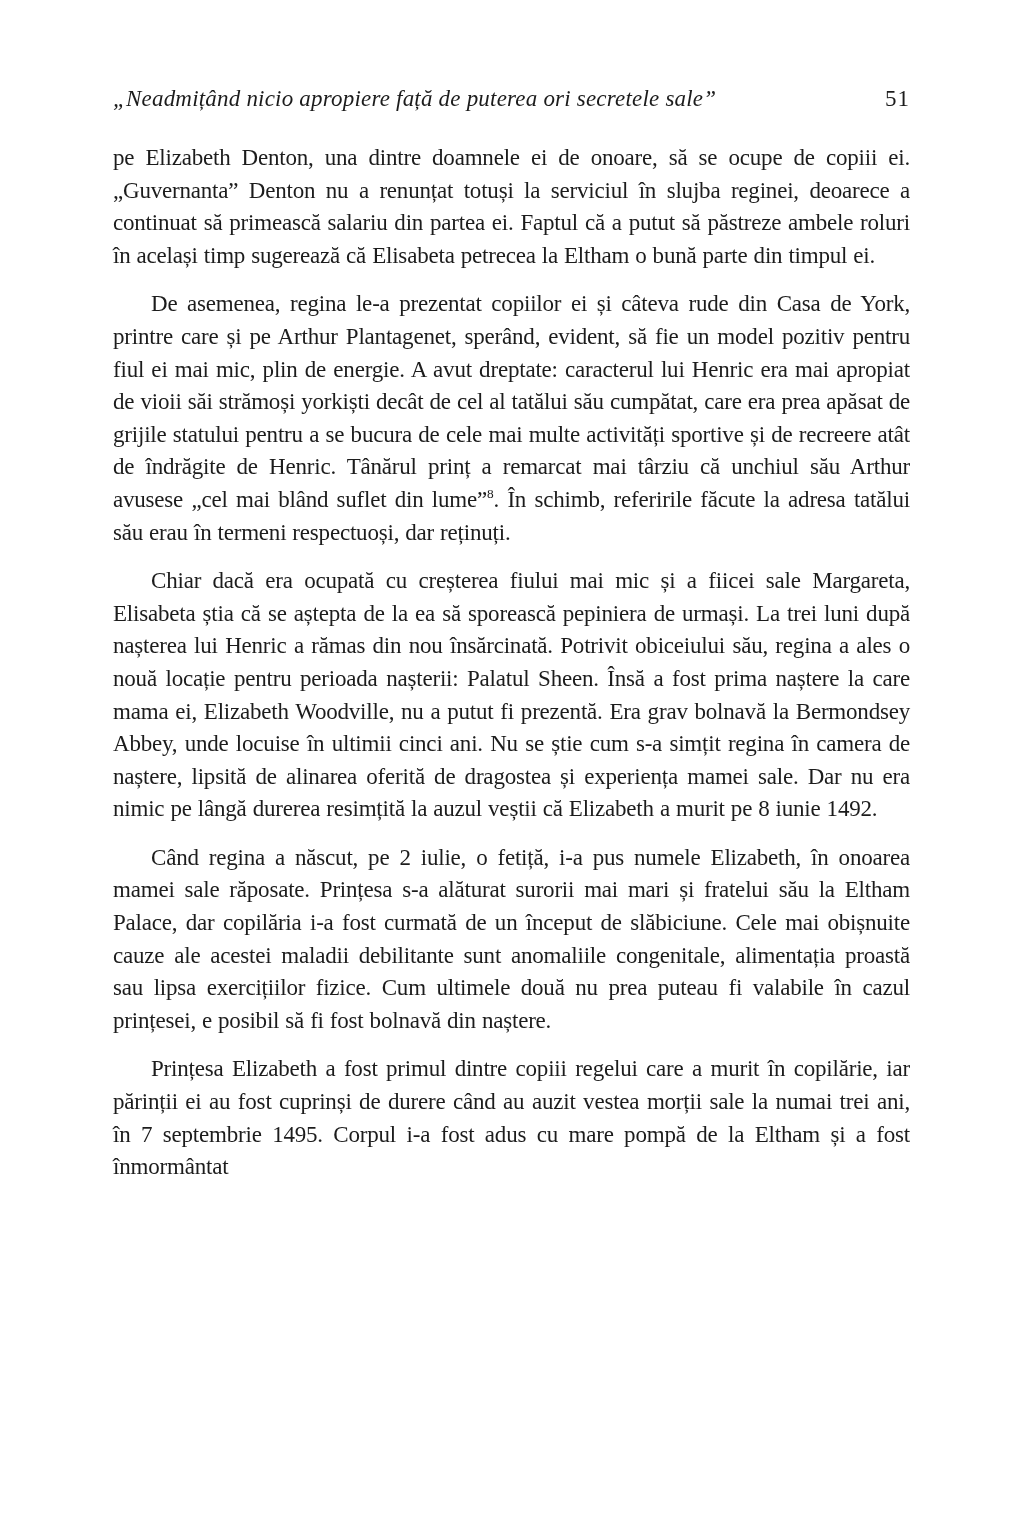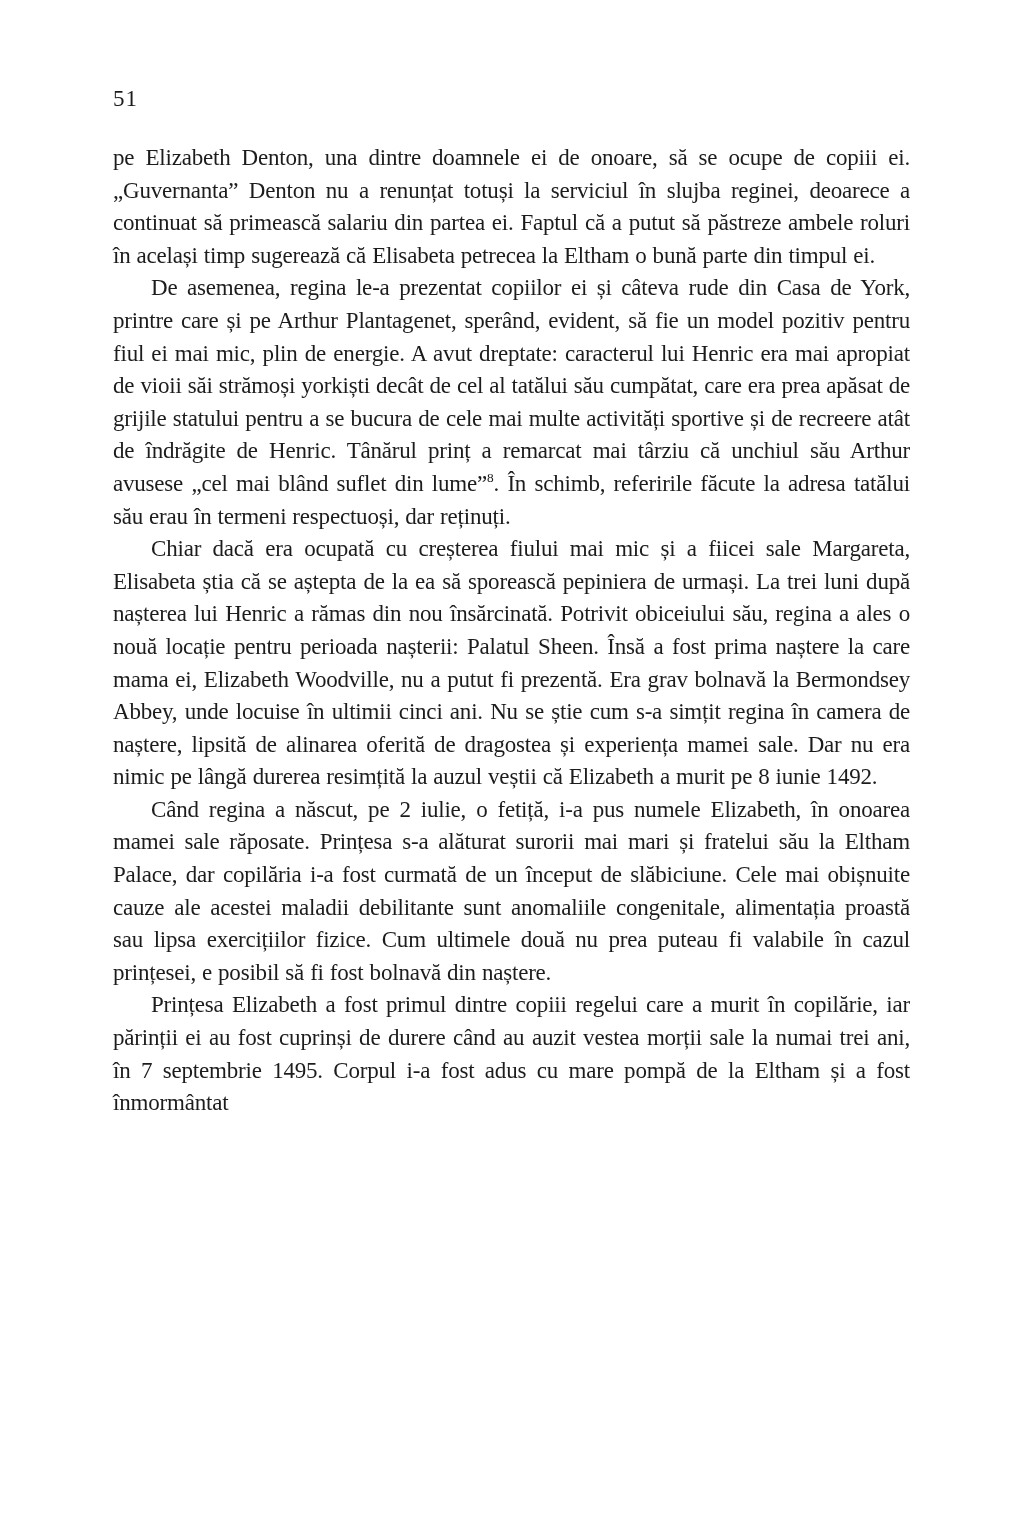--- a/index.html
+++ b/index.html
@@ -46,32 +46,34 @@
   .para {
     margin: 0;
     text-align: justify;
     font-size: 23px;
     line-height: 32.6px;
     letter-spacing: -0.2px;
     word-spacing: 0.5px;
   }
   .para.indent {
     text-indent: 38px;
+    margin-top: 16px;
   }
   .para sup {
     font-size: 0.58em;
     line-height: 0;
     vertical-align: super;
   }
 </style>
 </head>
 <body>
 
 <div class="page">
   <div class="running-header">
+    <span class="running-title">„Neadmițând nicio apropiere față de puterea ori secretele sale”</span>
     <span class="page-number">51</span>
   </div>
   <div class="body-text" id="body-text">
       <p class="para"><span>pe Elizabeth Denton, una dintre doamnele ei de onoare, să se ocupe de copiii ei. „Guvernanta” Denton nu a renunțat totuși la serviciul în slujba reginei, deoarece a continuat să primească salariu din partea ei. Faptul că a putut să păstreze ambele roluri în același timp sugerează că Elisabeta petrecea la Eltham o bună parte din timpul ei.</span></p>
       <p class="para indent"><span>De asemenea, regina le-a prezentat copiilor ei și câteva rude din Casa de York, printre care și pe Arthur Plantagenet, sperând, evident, să fie un model pozitiv pentru fiul ei mai mic, plin de energie. A avut dreptate: caracterul lui Henric era mai apropiat de vioii săi strămoși yorkiști decât de cel al tatălui său cumpătat, care era prea apăsat de grijile statului pentru a se bucura de cele mai multe activități sportive și de recreere atât de îndrăgite de Henric. Tânărul prinț a remarcat mai târziu că unchiul său Arthur avusese „cel mai blând suflet din lume”</span><sup>8</sup><span>. În schimb, referirile făcute la adresa tatălui său erau în termeni respectuoși, dar reținuți.</span></p>
       <p class="para indent"><span>Chiar dacă era ocupată cu creșterea fiului mai mic și a fiicei sale Margareta, Elisabeta știa că se aștepta de la ea să sporească pepiniera de urmași. La trei luni după nașterea lui Henric a rămas din nou însărcinată. Potrivit obiceiului său, regina a ales o nouă locație pentru perioada nașterii: Palatul Sheen. Însă a fost prima naștere la care mama ei, Elizabeth Woodville, nu a putut fi prezentă. Era grav bolnavă la Bermondsey Abbey, unde locuise în ultimii cinci ani. Nu se știe cum s-a simțit regina în camera de naștere, lipsită de alinarea oferită de dragostea și experiența mamei sale. Dar nu era nimic pe lângă durerea resimțită la auzul veștii că Elizabeth a murit pe 8 iunie 1492.</span></p>
       <p class="para indent"><span>Când regina a născut, pe 2 iulie, o fetiță, i-a pus numele Elizabeth, în onoarea mamei sale răposate. Prințesa s-a alăturat surorii mai mari și fratelui său la Eltham Palace, dar copilăria i-a fost curmată de un început de slăbiciune. Cele mai obișnuite cauze ale acestei maladii debilitante sunt anomaliile congenitale, alimentația proastă sau lipsa exercițiilor fizice. Cum ultimele două nu prea puteau fi valabile în cazul prințesei, e posibil să fi fost bolnavă din naștere.</span></p>
       <p class="para indent"><span>Prințesa Elizabeth a fost primul dintre copiii regelui care a murit în copilărie, iar părinții ei au fost cuprinși de durere când au auzit vestea morții sale la numai trei ani, în 7 septembrie 1495. Corpul i-a fost adus cu mare pompă de la Eltham și a fost înmormântat</span></p>
     </div>
 </div>

